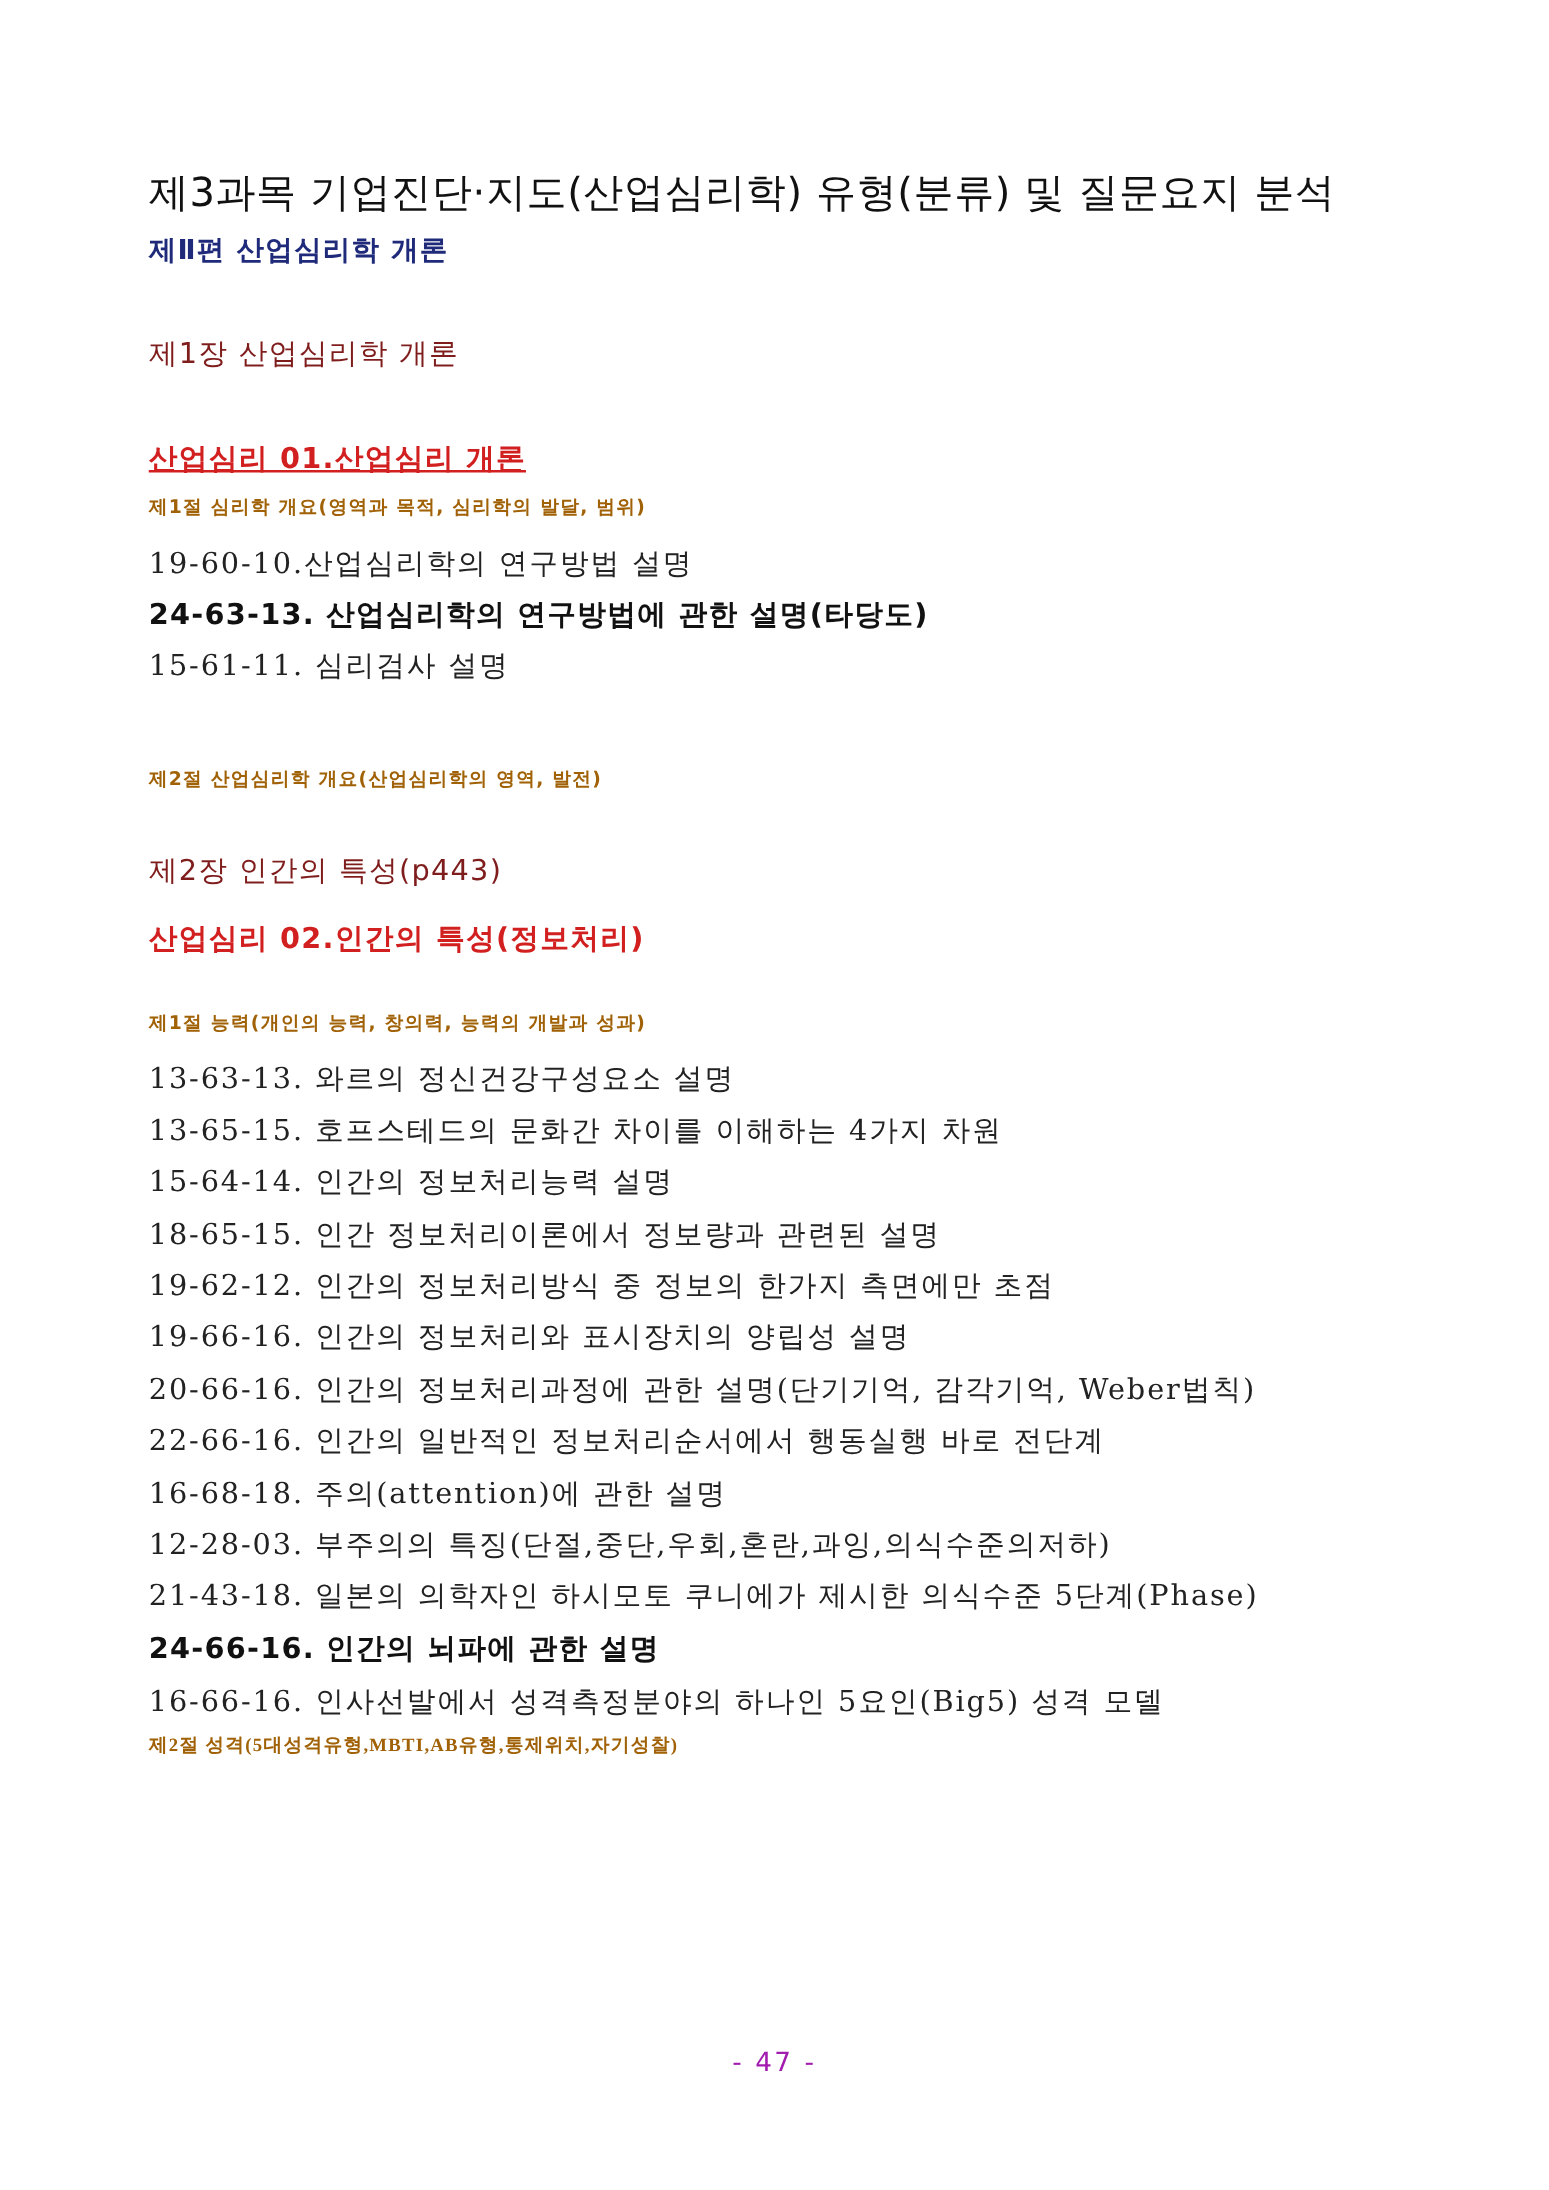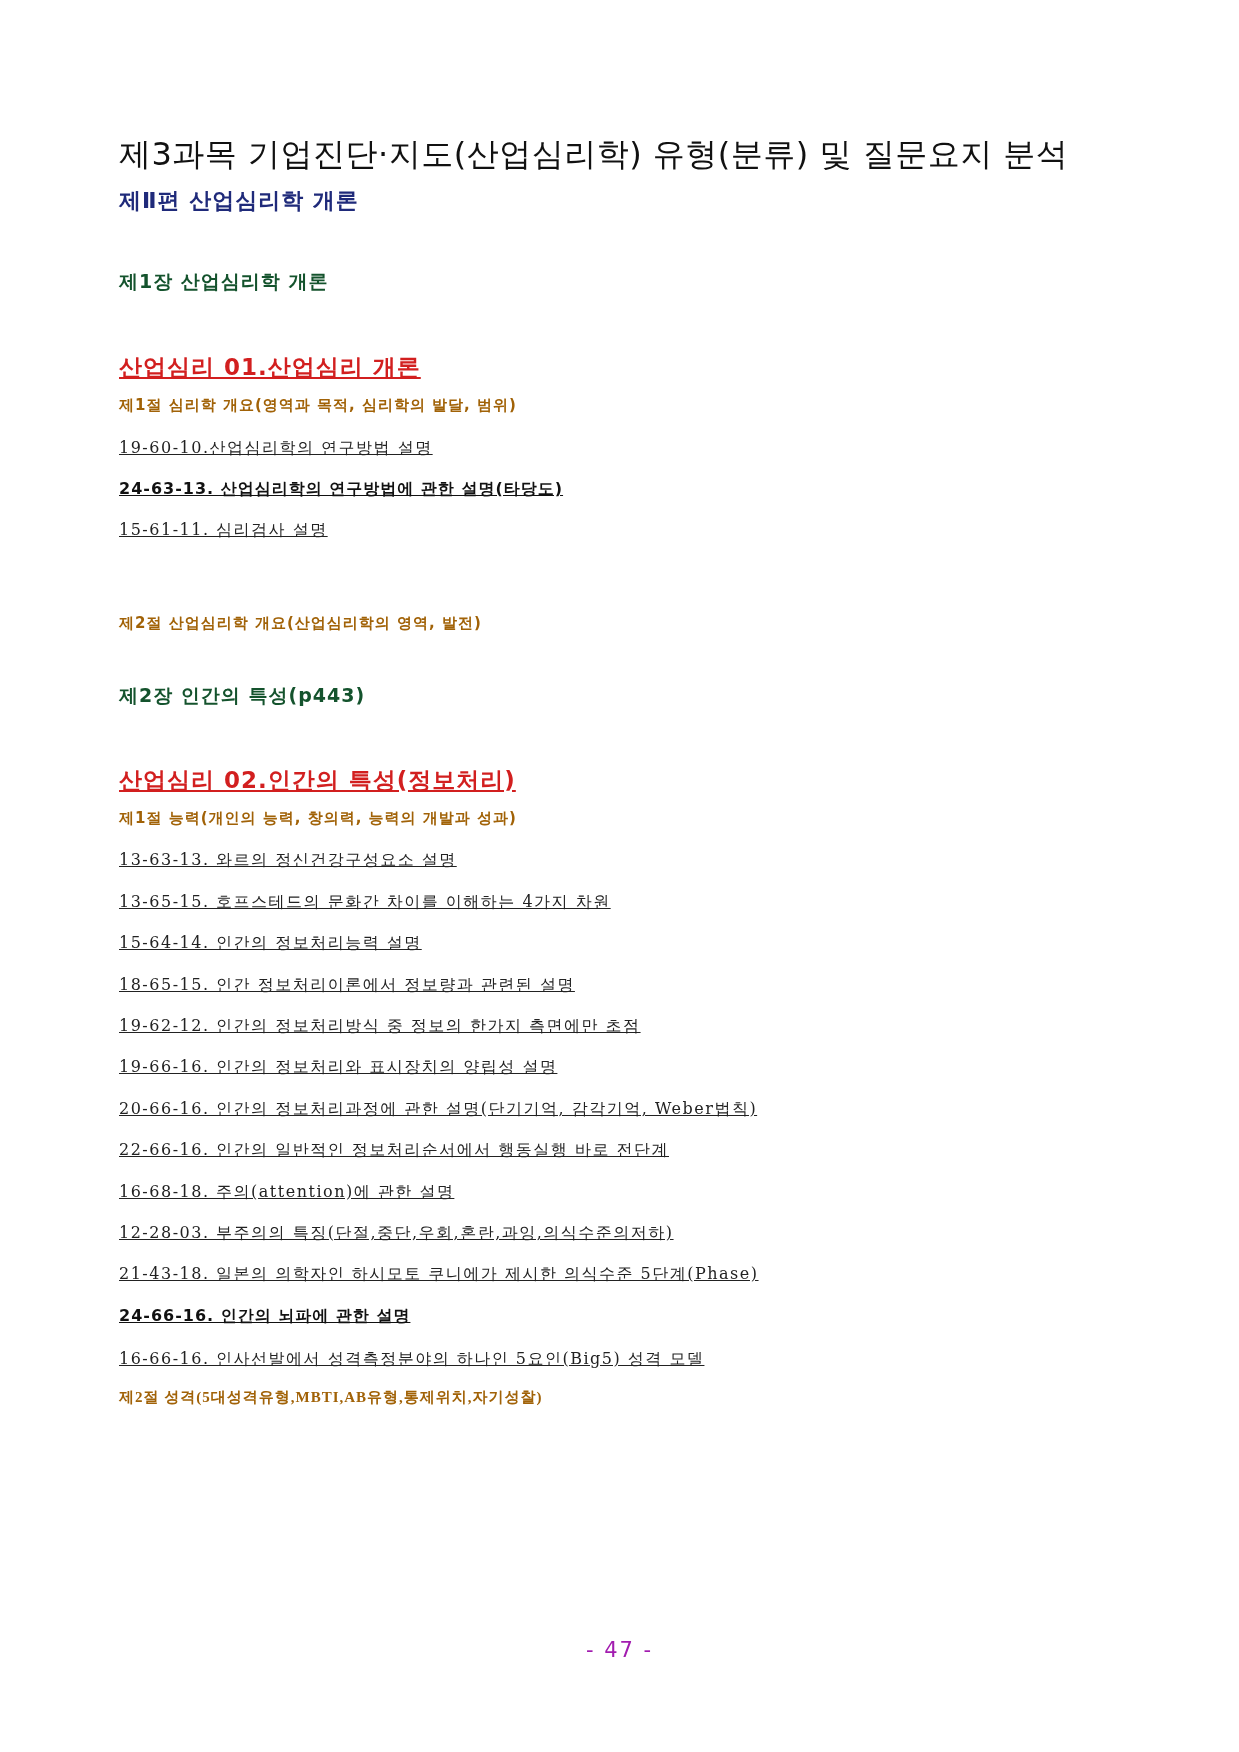--- a/index.html
+++ b/index.html
@@ -36,46 +36,45 @@
     }
     .part-title {
       font-family: "DejaVu Sans", "Liberation Sans", sans-serif;
       font-size: 22px;
       font-weight: bold;
       color: #1f2a7a;
       letter-spacing: 1px;
     }
     .chapter {
       font-family: "DejaVu Sans", "Liberation Sans", sans-serif;
-      font-size: 19px;
-      font-weight: bold;
-      color: #14532d;
+      font-size: 23px;
+      font-weight: normal;
+      color: #7f1d1d;
       letter-spacing: 1px;
     }
     .unit {
       font-family: "DejaVu Sans", "Liberation Sans", sans-serif;
       font-size: 23px;
       font-weight: bold;
       color: #d21f1f;
       letter-spacing: 1px;
     }
     .section {
       font-family: "DejaVu Sans", "Liberation Sans", sans-serif;
       font-size: 15px;
       font-weight: bold;
       color: #a16207;
       letter-spacing: 1px;
     }
     .item {
       font-family: "DejaVu Serif", "Liberation Serif", serif;
-      font-size: 16px;
+      font-size: 23px;
       font-weight: normal;
       color: #222222;
       letter-spacing: 1.5px;
-      text-decoration: underline;
     }
     .item.strong {
       font-family: "DejaVu Sans", "Liberation Sans", sans-serif;
       font-weight: bold;
       color: #111111;
       letter-spacing: 1px;
     }
     .page-number {
       position: absolute;
       top: 1638px;
@@ -98,21 +97,21 @@
 
   <div class="line chapter" style="top:272px;">제1장 산업심리학 개론</div>
   <div class="line unit" style="top:356px;text-decoration:underline;">산업심리 01.산업심리 개론</div>
   <div class="line section" style="top:398px;">제1절 심리학 개요(영역과 목적, 심리학의 발달, 범위)</div>
   <div class="line item" style="top:440px;">19-60-10.산업심리학의 연구방법 설명</div>
   <div class="line item strong" style="top:481px;">24-63-13. 산업심리학의 연구방법에 관한 설명(타당도)</div>
   <div class="line item" style="top:522px;">15-61-11. 심리검사 설명</div>
   <div class="line section" style="top:604px;margin-top:12px;">제2절 산업심리학 개요(산업심리학의 영역, 발전)</div>
 
   <div class="line chapter" style="top:686px;">제2장 인간의 특성(p443)</div>
-  <div class="line unit" style="top:769px;text-decoration:underline;">산업심리 02.인간의 특성(정보처리)</div>
+  <div class="line unit" style="top:740px;">산업심리 02.인간의 특성(정보처리)</div>
   <div class="line section" style="top:811px;">제1절 능력(개인의 능력, 창의력, 능력의 개발과 성과)</div>
   <div class="line item" style="top:852px;">13-63-13. 와르의 정신건강구성요소 설명</div>
   <div class="line item" style="top:894px;">13-65-15. 호프스테드의 문화간 차이를 이해하는 4가지 차원</div>
   <div class="line item" style="top:935px;">15-64-14. 인간의 정보처리능력 설명</div>
   <div class="line item" style="top:977px;">18-65-15. 인간 정보처리이론에서 정보량과 관련된 설명</div>
   <div class="line item" style="top:1018px;">19-62-12. 인간의 정보처리방식 중 정보의 한가지 측면에만 초점</div>
   <div class="line item" style="top:1059px;">19-66-16. 인간의 정보처리와 표시장치의 양립성 설명</div>
   <div class="line item" style="top:1101px;">20-66-16. 인간의 정보처리과정에 관한 설명(단기기억, 감각기억, Weber법칙)</div>
   <div class="line item" style="top:1142px;">22-66-16. 인간의 일반적인 정보처리순서에서 행동실행 바로 전단계</div>
   <div class="line item" style="top:1184px;">16-68-18. 주의(attention)에 관한 설명</div>

